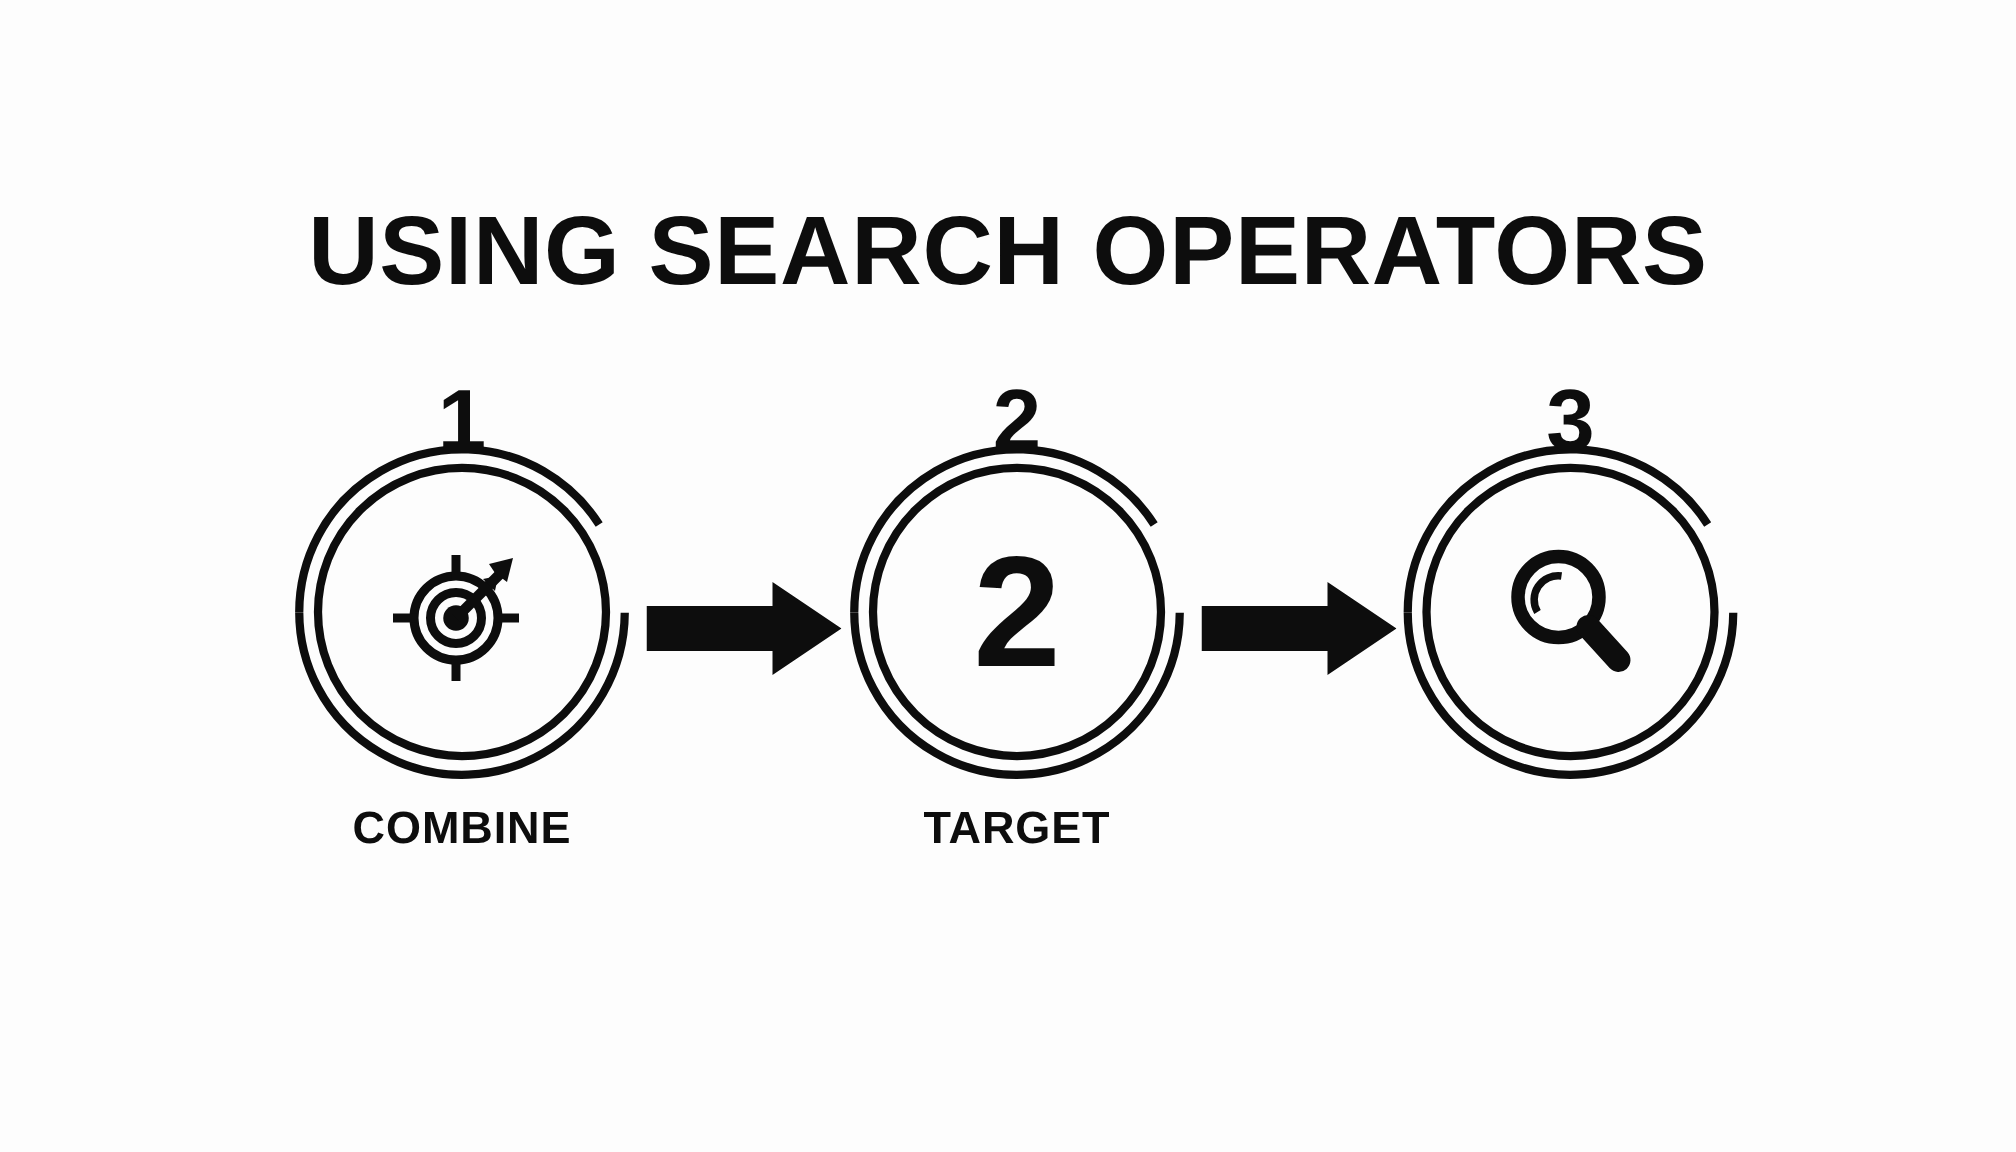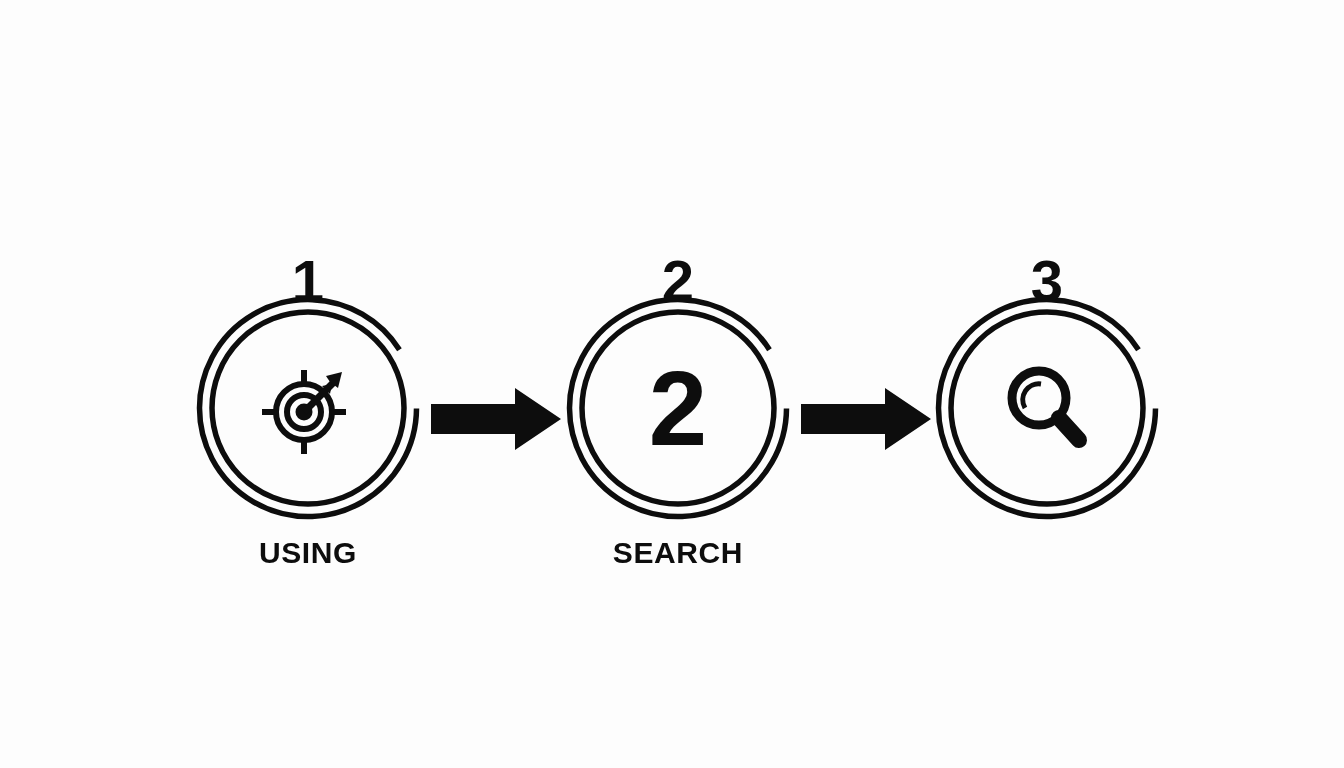--- a/index.html
+++ b/index.html
@@ -127,20 +127,21 @@
   }
   .arrow svg { display: block; width: 130px; height: 62px; }
   .arrow-1 { left: 431px; }
   .arrow-2 { left: 801px; }
 </style>
 </head>
 <body>
 
 <div class="canvas">
 
+  <div class="title">USING SEARCH OPERATORS</div>
 
   <div class="steps">
 
     <div class="step step-1">
       <div class="badge-wrap">
 
         <div class="rings">
           <svg viewBox="0 0 224 224" xmlns="http://www.w3.org/2000/svg">
 
             <path d="M 112 3.5
@@ -169,42 +170,42 @@
             <circle cx="44" cy="52" r="8.5" fill="#0d0d0d"></circle>
 
             <line x1="44" y1="52" x2="73" y2="23" stroke="#0d0d0d" stroke-width="7" stroke-linecap="butt"></line>
 
             <path d="M 66 16 L 82 12 L 78 28 L 70 22 Z" fill="#0d0d0d"></path>
             <path d="M 62 26 L 72 24 L 70 34 Z" fill="#0d0d0d"></path>
           </svg>
         </div>
       </div>
 
-      <div class="step-label">USING</div>
+      <div class="step-label">COMBINE</div>
     </div>
 
     <div class="step step-2">
       <div class="badge-wrap">
 
         <div class="rings">
           <svg viewBox="0 0 224 224" xmlns="http://www.w3.org/2000/svg">
             <path d="M 112 3.5
                      A 108.5 108.5 0 1 1 111.9 3.5" fill="none" stroke="#0d0d0d" stroke-width="5.5" stroke-dasharray="620 62" stroke-dashoffset="341" transform="rotate(-90 112 112)"></path>
             <circle cx="112" cy="112" r="96" fill="none" stroke="#0d0d0d" stroke-width="5.5"></circle>
           </svg>
         </div>
 
         <div class="step-num">2</div>
 
         <div class="icon-slot">
           <span class="big-numeral">2</span>
         </div>
       </div>
 
-      <div class="step-label">SEARCH</div>
+      <div class="step-label">TARGET</div>
     </div>
 
     <div class="step step-3">
       <div class="badge-wrap">
 
         <div class="rings">
           <svg viewBox="0 0 224 224" xmlns="http://www.w3.org/2000/svg">
             <path d="M 112 3.5
                      A 108.5 108.5 0 1 1 111.9 3.5" fill="none" stroke="#0d0d0d" stroke-width="5.5" stroke-dasharray="620 62" stroke-dashoffset="341" transform="rotate(-90 112 112)"></path>
             <circle cx="112" cy="112" r="96" fill="none" stroke="#0d0d0d" stroke-width="5.5"></circle>

